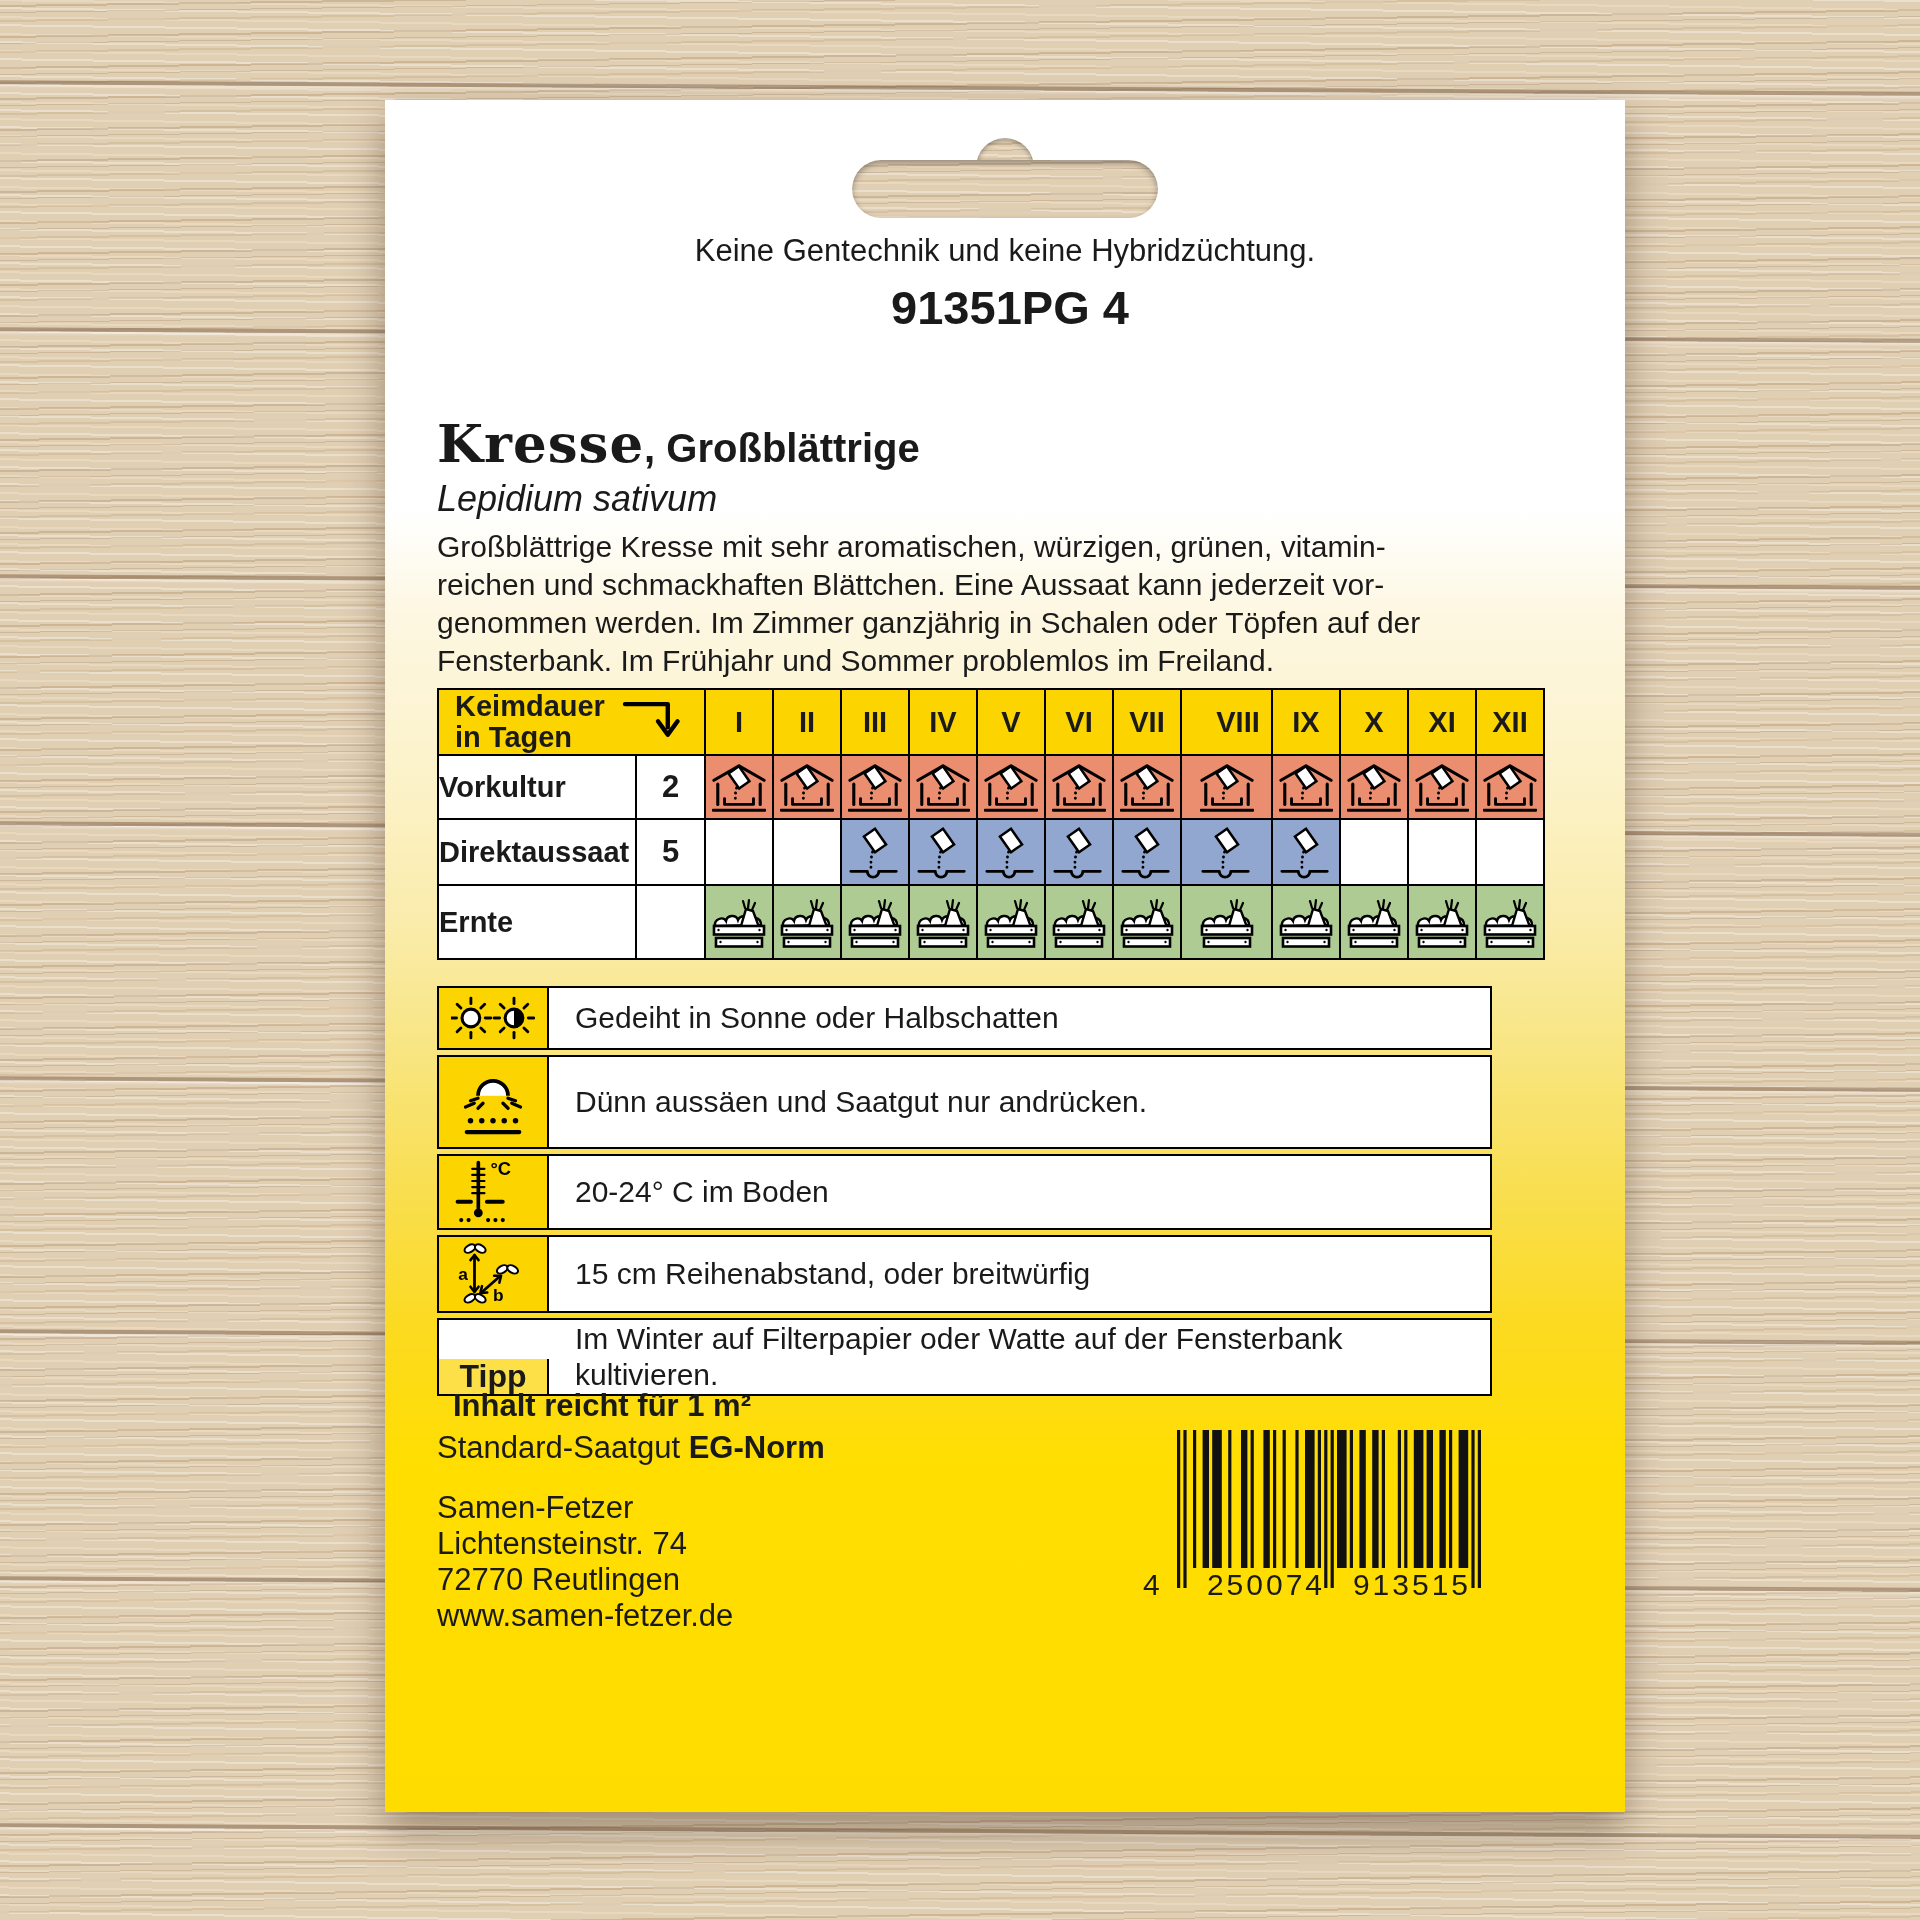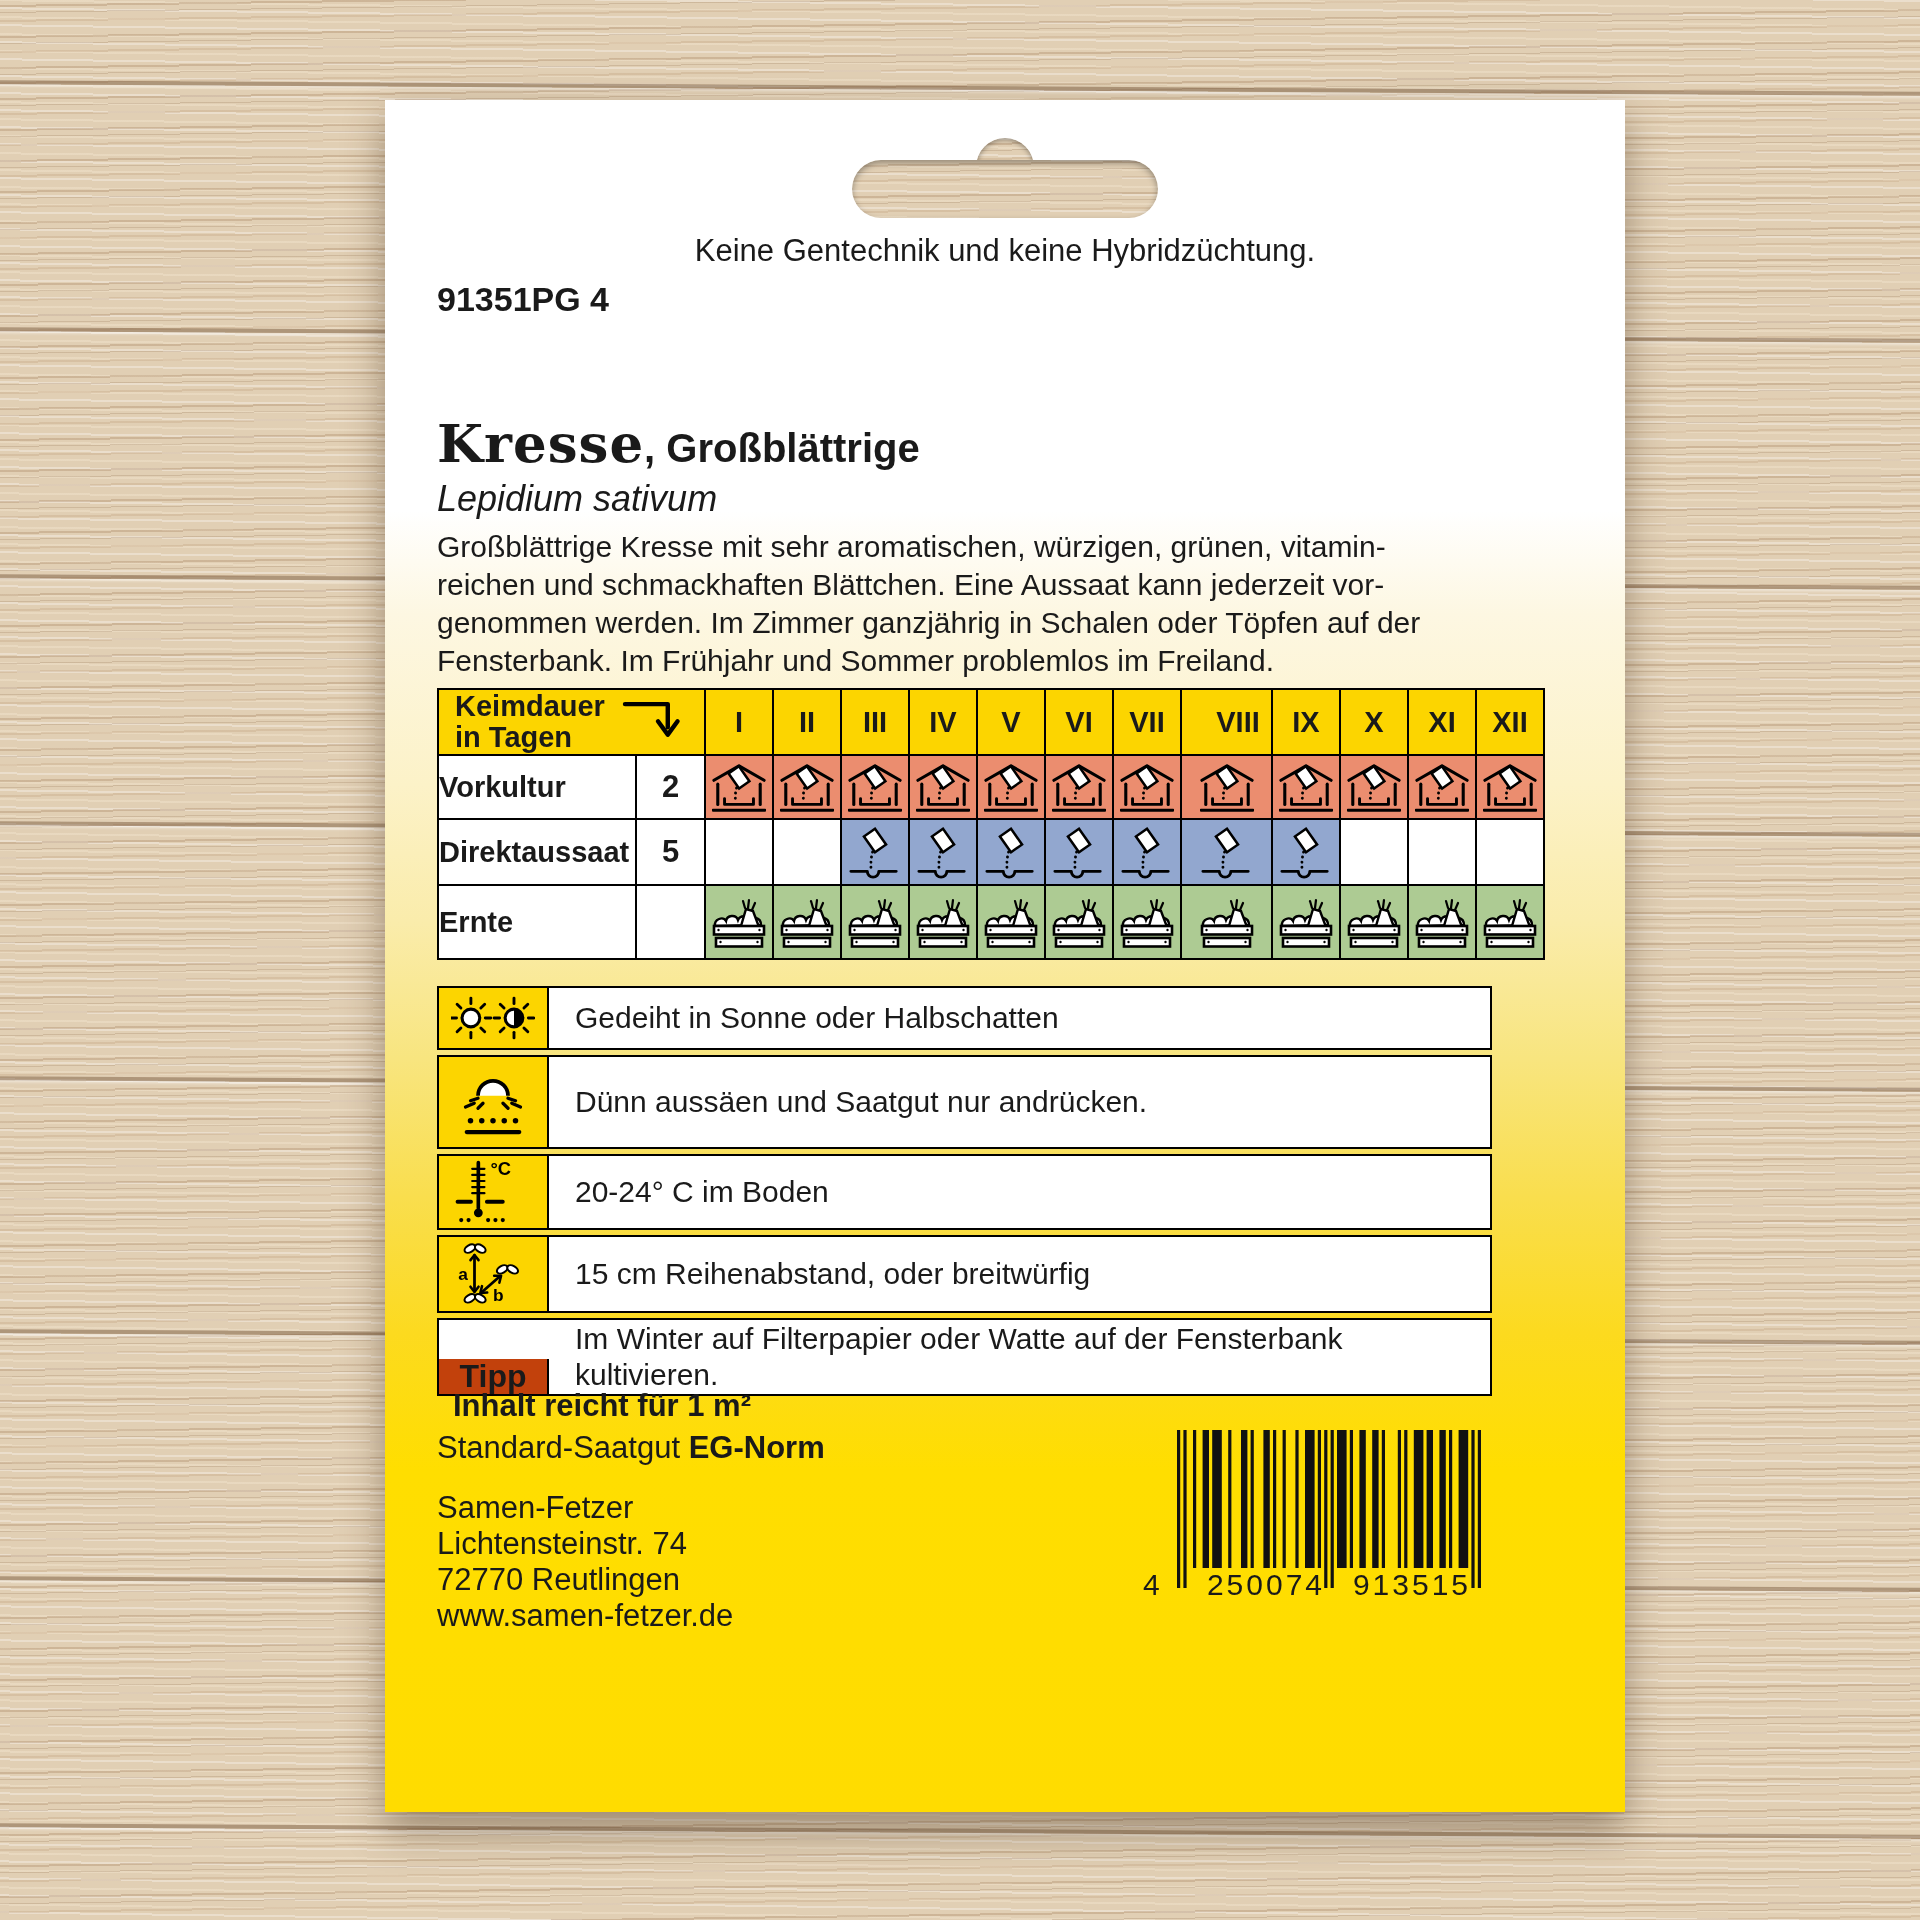--- a/index.html
+++ b/index.html
@@ -34,21 +34,21 @@
   }
   
   .slot-bump{position:absolute;top:38px;left:50%;transform:translateX(-50%);
     width:58px;height:58px;border-radius:50%;box-shadow:inset 0 2px 5px rgba(0,0,0,.35);}
   .slot-rect{position:absolute;top:60px;left:50%;transform:translateX(-50%);
     width:306px;height:58px;border-radius:29px;box-shadow:inset 0 3px 6px rgba(0,0,0,.35);}
 
   .no-gmo{position:absolute;top:133px;left:0;right:0;text-align:center;
     font-size:31px;}
   .num-row{position:absolute;top:180px;left:52px;right:42px;display:flex;
-    justify-content:flex-start;font-size:34px;font-weight:bold;}
+    justify-content:center;font-size:47px;font-weight:bold;}
   .title-row{position:absolute;top:312px;left:52px;display:flex;align-items:baseline;}
   .title-name{font-family:"DejaVu Serif",serif;font-weight:bold;font-size:53px;letter-spacing:1px;}
   .title-variety{font-size:40px;font-weight:bold;}
   .botanical{position:absolute;top:378px;left:52px;font-size:36px;font-style:italic;}
   .desc{position:absolute;top:428px;left:52px;width:1070px;font-size:30px;line-height:38px;}
 
   
   .calendar{position:absolute;top:588px;left:52px;border-collapse:collapse;}
   .calendar th,.calendar td{border:2px solid #000;padding:0;}
   .cal-head{width:263px;height:64px;}
@@ -671,21 +671,21 @@
     <line class="ln" stroke-width="2.4" x1="22" y1="45" x2="38" y2="31"></line>
     <polyline class="ln" stroke-width="2.2" points="22.5,39.5 21,45.5 27,45"></polyline>
     <polyline class="ln" stroke-width="2.2" points="33,30.5 39,30.5 37.5,36.5"></polyline>
     <text x="2" y="34" font-size="15" font-weight="bold" font-family="Liberation Sans,sans-serif">a</text>
     <text x="32" y="52" font-size="15" font-weight="bold" font-family="Liberation Sans,sans-serif">b</text>
   </svg>
           </div>
           <div class="care-text">15 cm Reihenabstand, oder breitwürfig</div>
         </div>
         <div class="care-row cr-4">
-          <div class="care-icon tipp" style="background: #c2410c; margin-top: 39px;">Tipp</div>
+          <div class="care-icon tipp" style="background: #fde047; margin-top: 39px;">Tipp</div>
           <div class="care-text">Im Winter auf Filterpapier oder Watte auf der Fensterbank kultivieren.</div>
         </div>
       </div>
 
     <div class="inhalt">Inhalt reicht für 1 m²</div>
     <div class="standard">
       <span>Standard-Saatgut </span><b>EG-Norm</b>
     </div>
 
     <div class="address">

